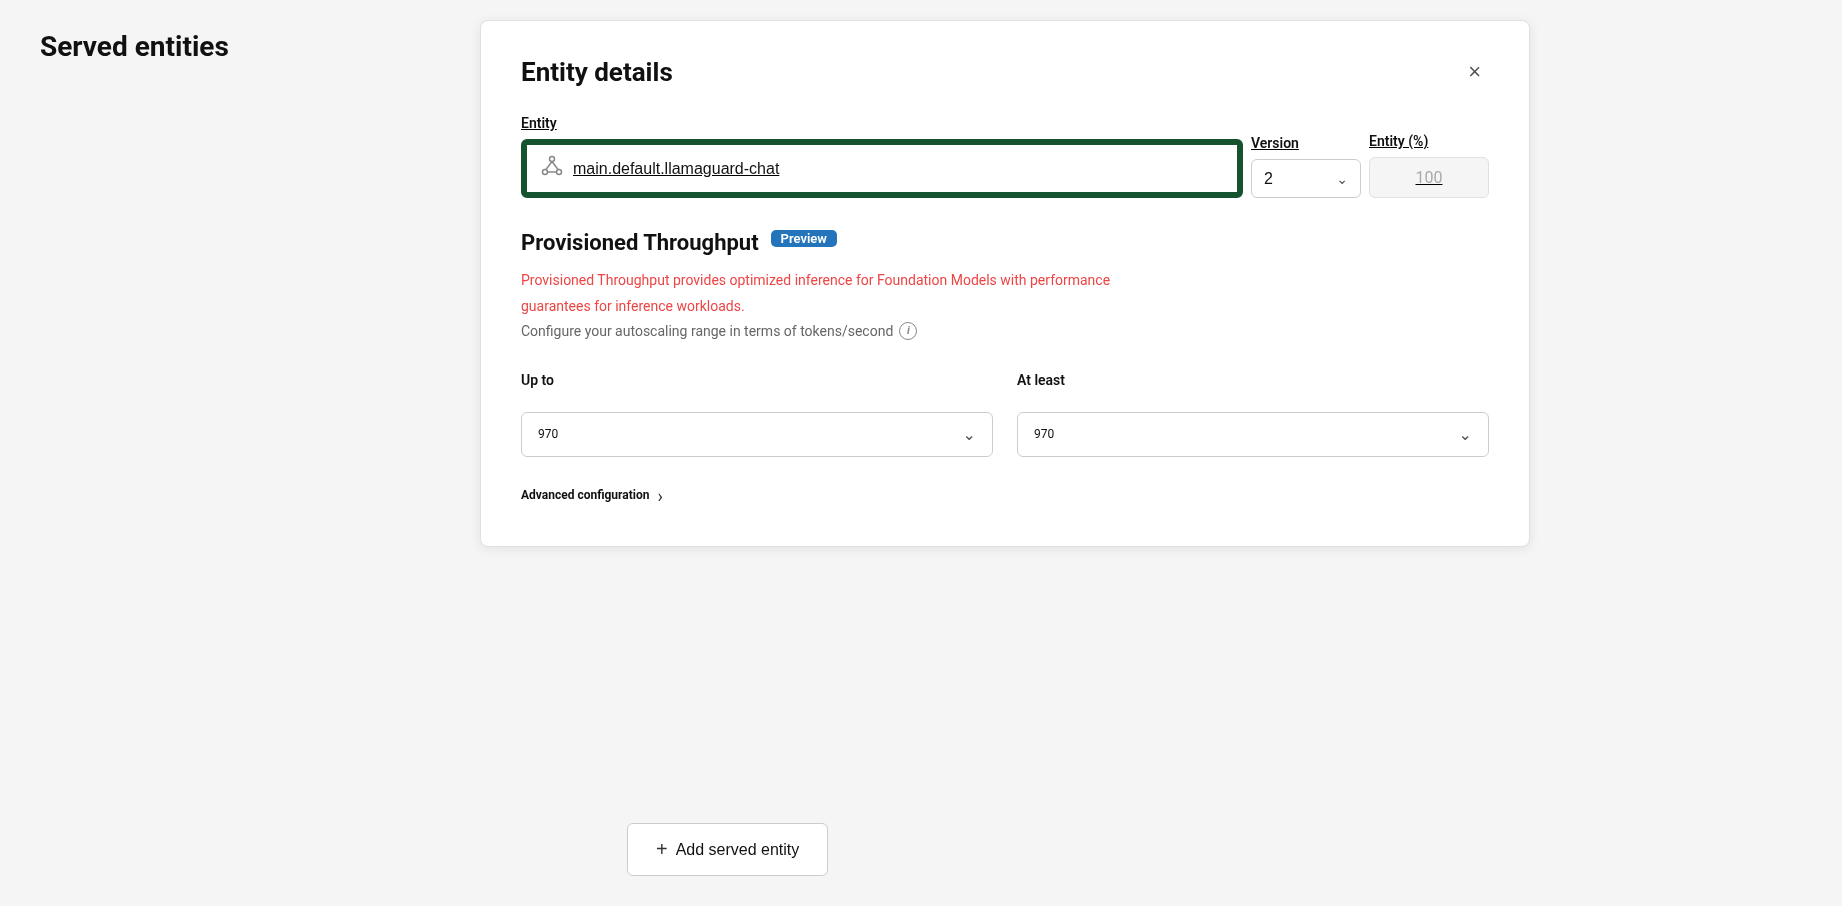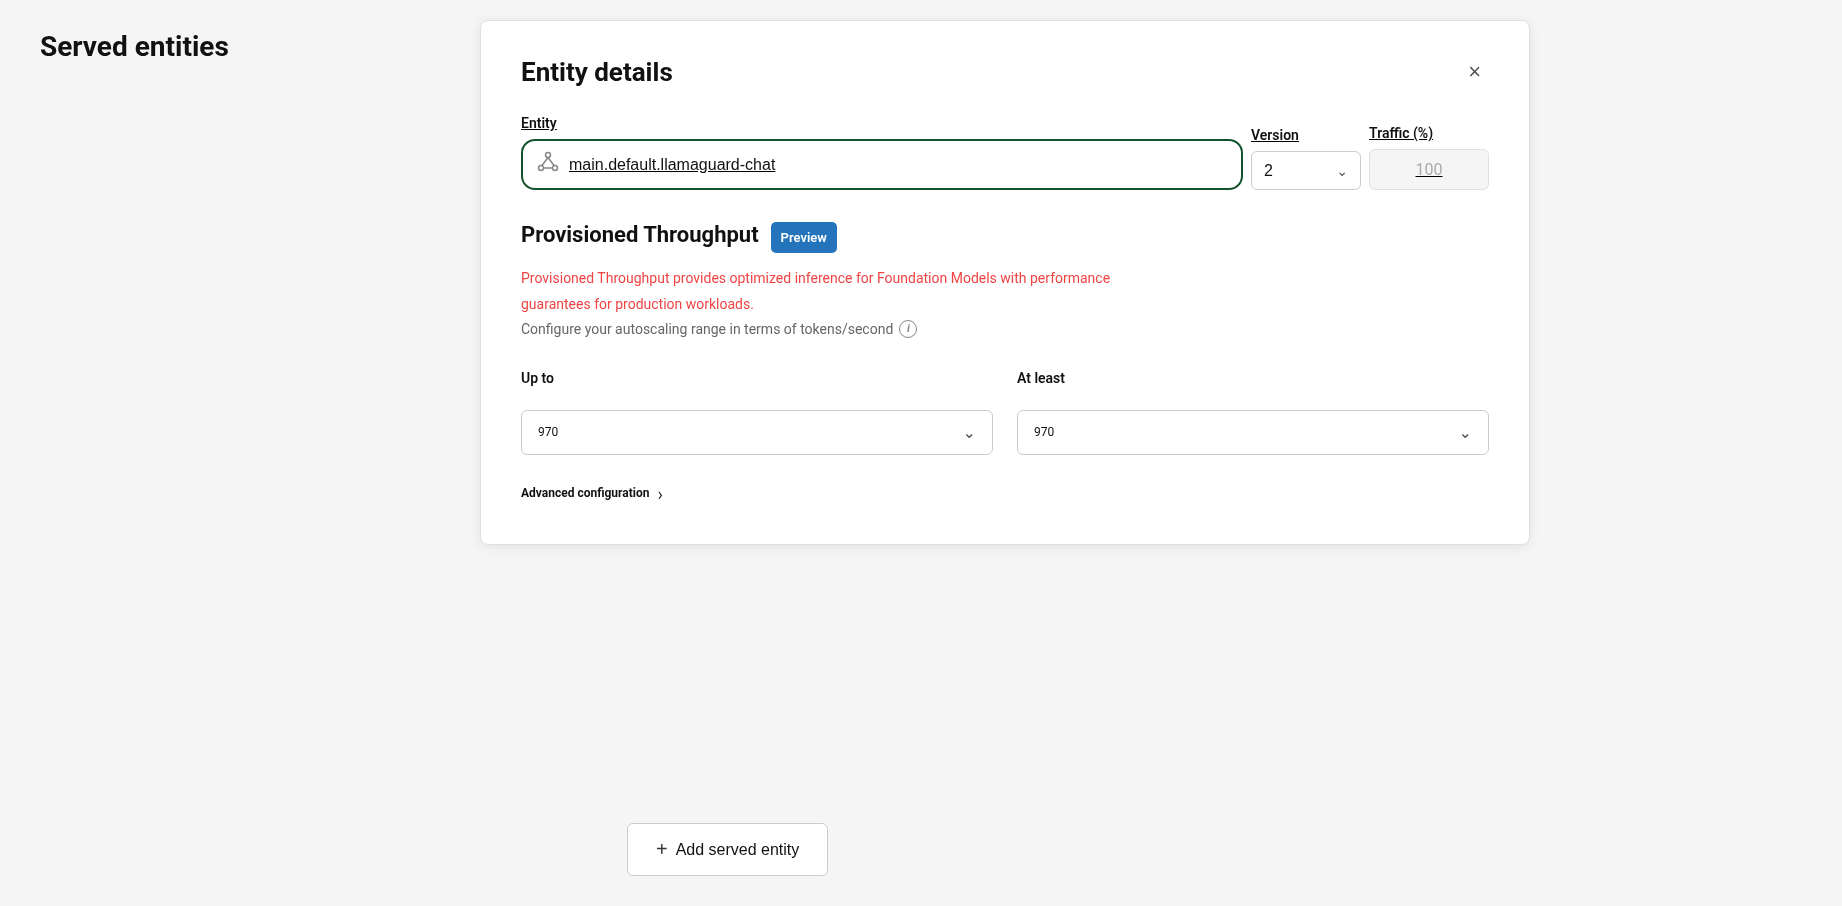--- a/index.html
+++ b/index.html
@@ -86,22 +86,22 @@
     .field-label {
       font-size: 14px;
       font-weight: 600;
       color: #111;
       margin-bottom: 8px;
     }
 
     .entity-input-wrapper {
       display: flex;
       align-items: center;
-      border: 2px solid #14532d;
-      border-radius: 14px;
+      border: 6px solid #14532d;
+      border-radius: 6px;
       padding: 10px 14px;
       background: #fff;
       gap: 10px;
     }
 
     .model-icon {
       color: #666;
       font-size: 20px;
       flex-shrink: 0;
     }
@@ -145,21 +145,21 @@
       font-size: 22px;
       font-weight: 700;
       color: #111;
     }
 
     .preview-badge {
       background: #2374bb;
       color: #fff;
       font-size: 13px;
       font-weight: 600;
-      padding: 8px 10px;
+      padding: 1px 10px;
       border-radius: 5px;
     }
 
     .section-description {
       font-size: 14px;
       color: #ef4444;
       margin-bottom: 4px;
       line-height: 1.6;
     }
 
@@ -342,32 +342,32 @@
           <select>
             <option value="1">1</option>
             <option value="2" selected="">2</option>
             <option value="3">3</option>
           </select>
           <span class="select-chevron">⌄</span>
         </div>
       </div>
 
       <div class="traffic-field">
-        <div class="field-label">Traffic (%)</div>
+        <div class="field-label">Entity (%)</div>
         <div class="traffic-input">100</div>
       </div>
     </div>
 
     <div class="section-heading-row">
       <span class="section-heading">Provisioned Throughput</span>
       <span class="preview-badge">Preview</span>
     </div>
 
     <p class="section-description">Provisioned Throughput provides optimized inference for Foundation Models with performance</p>
-    <p class="section-description">guarantees for production workloads.</p>
+    <p class="section-description">guarantees for inference workloads.</p>
 
     <div class="autoscaling-row-label">
       <span>Configure your autoscaling range in terms of tokens/second</span>
       <span class="info-icon">i</span>
     </div>
 
     <div class="throughput-fields">
 
       <div class="throughput-field">
         <div class="throughput-label">Up to</div>

